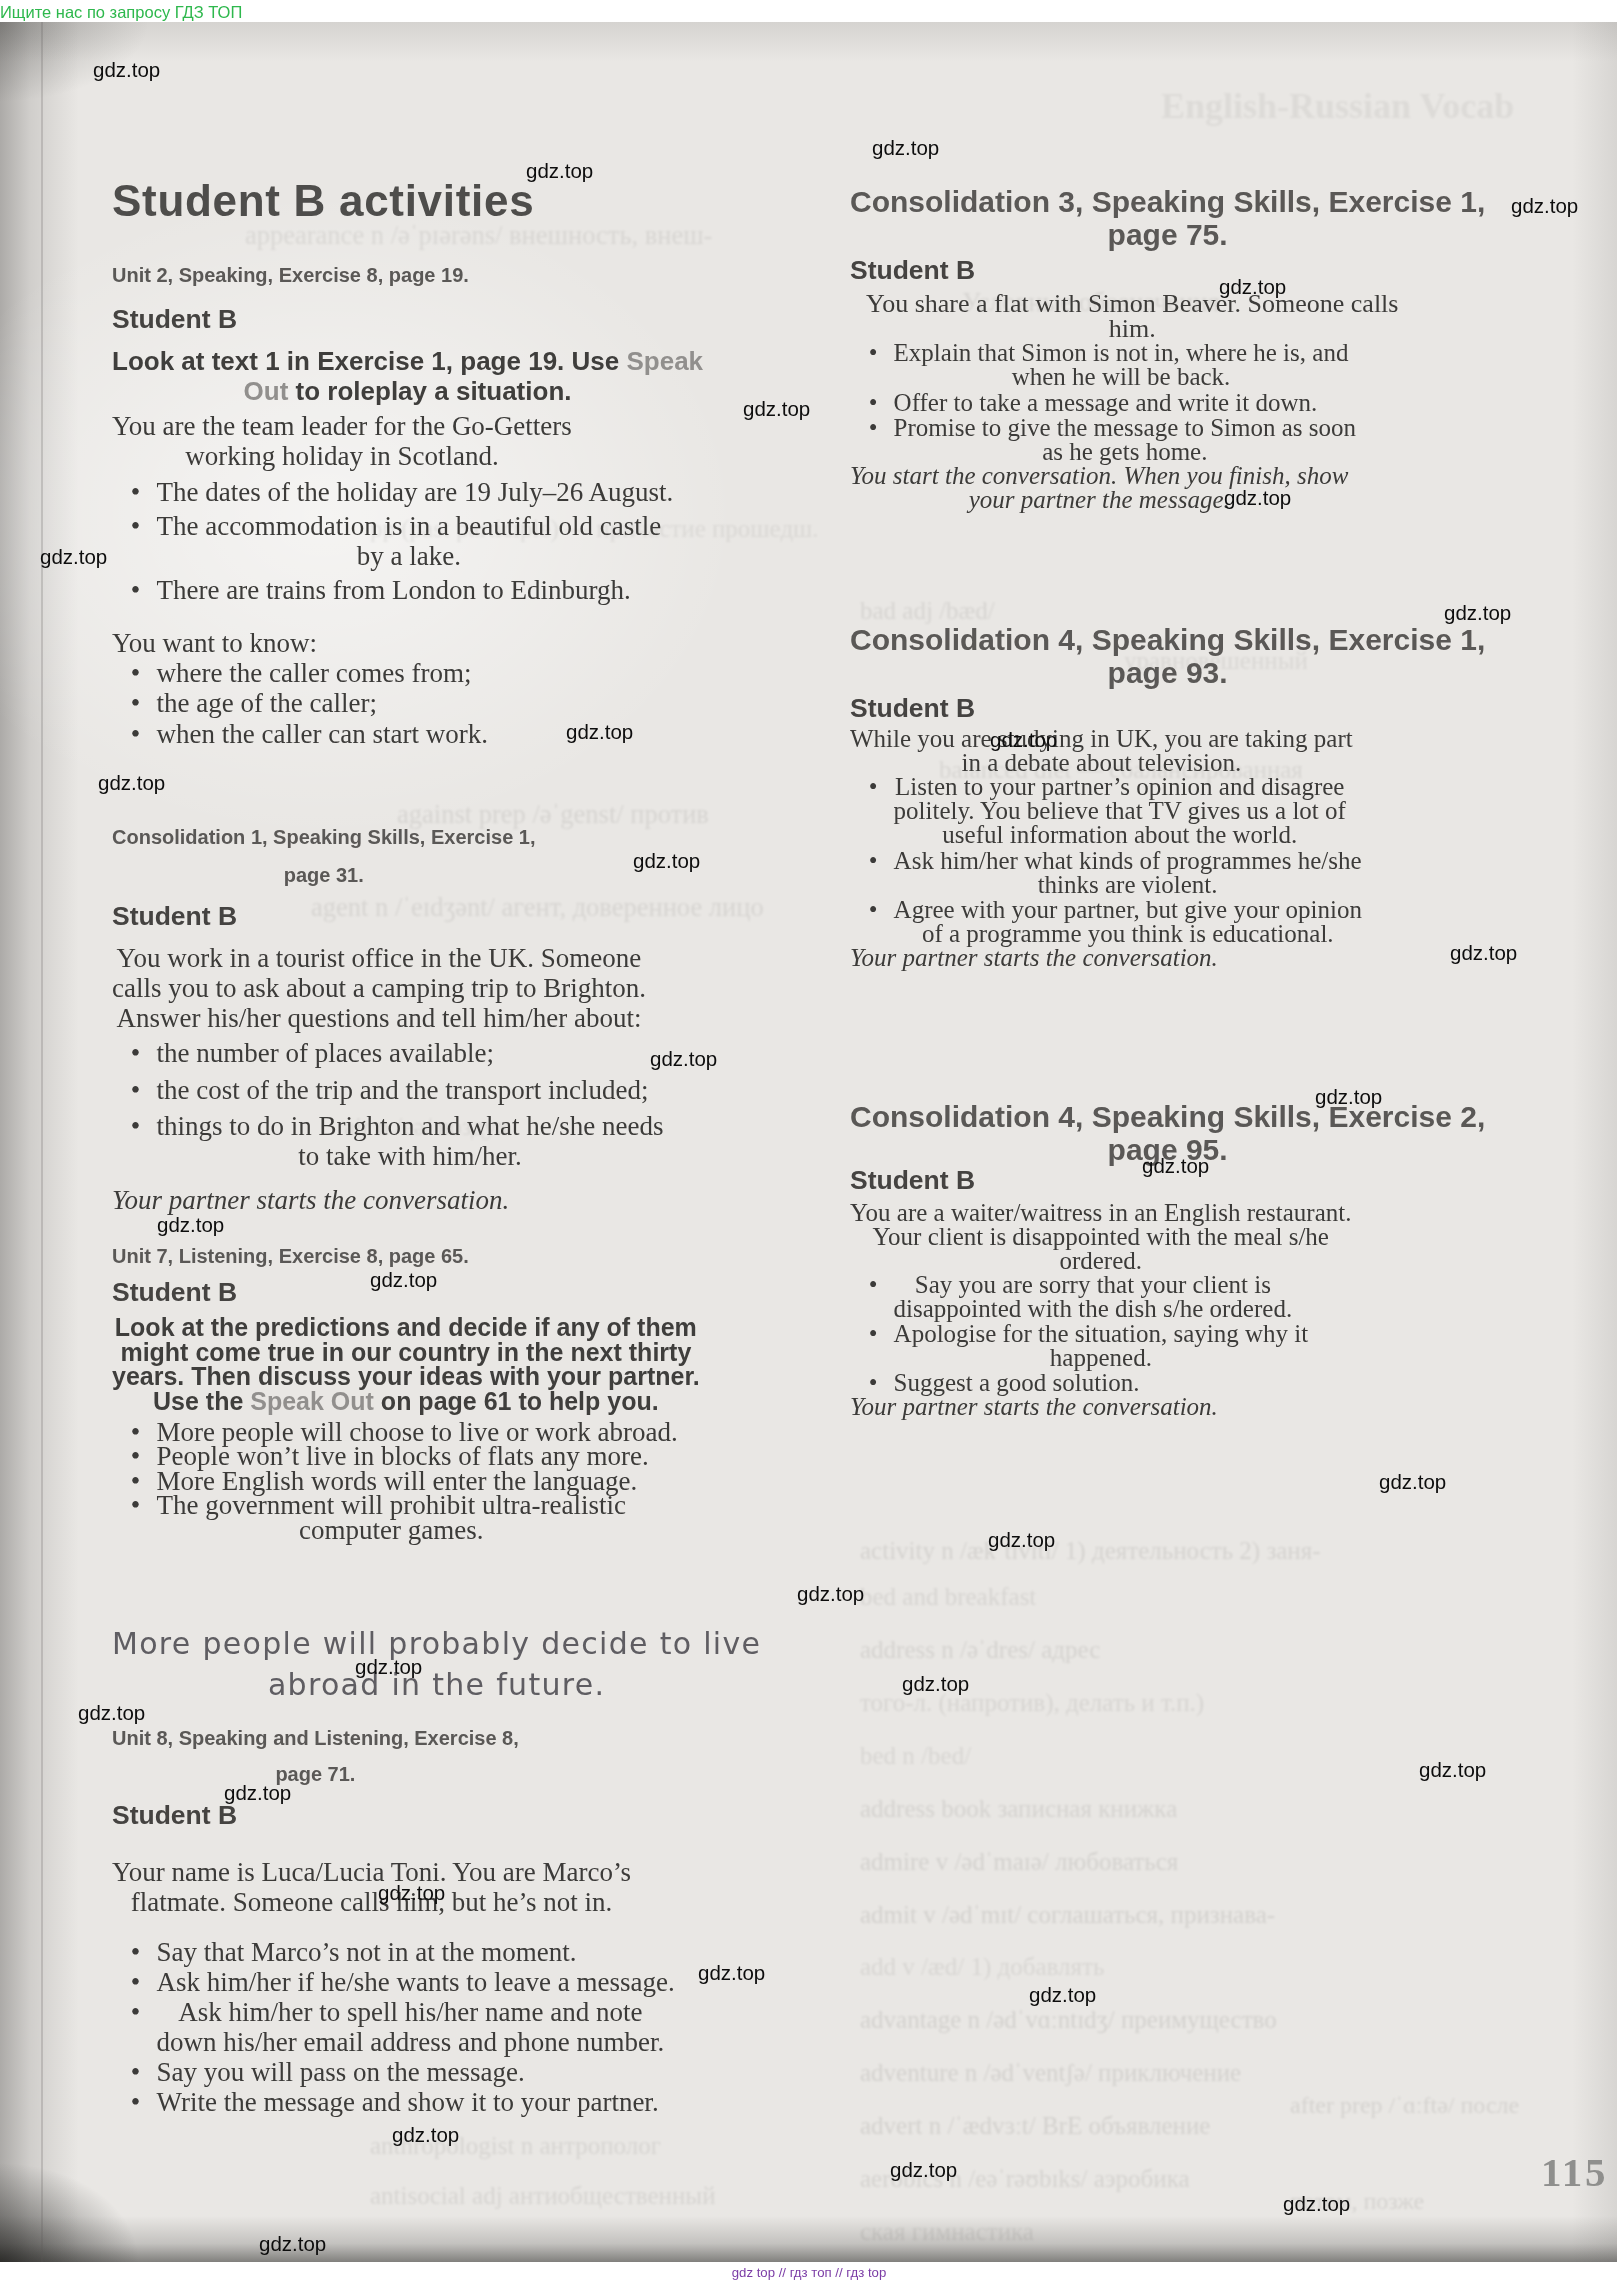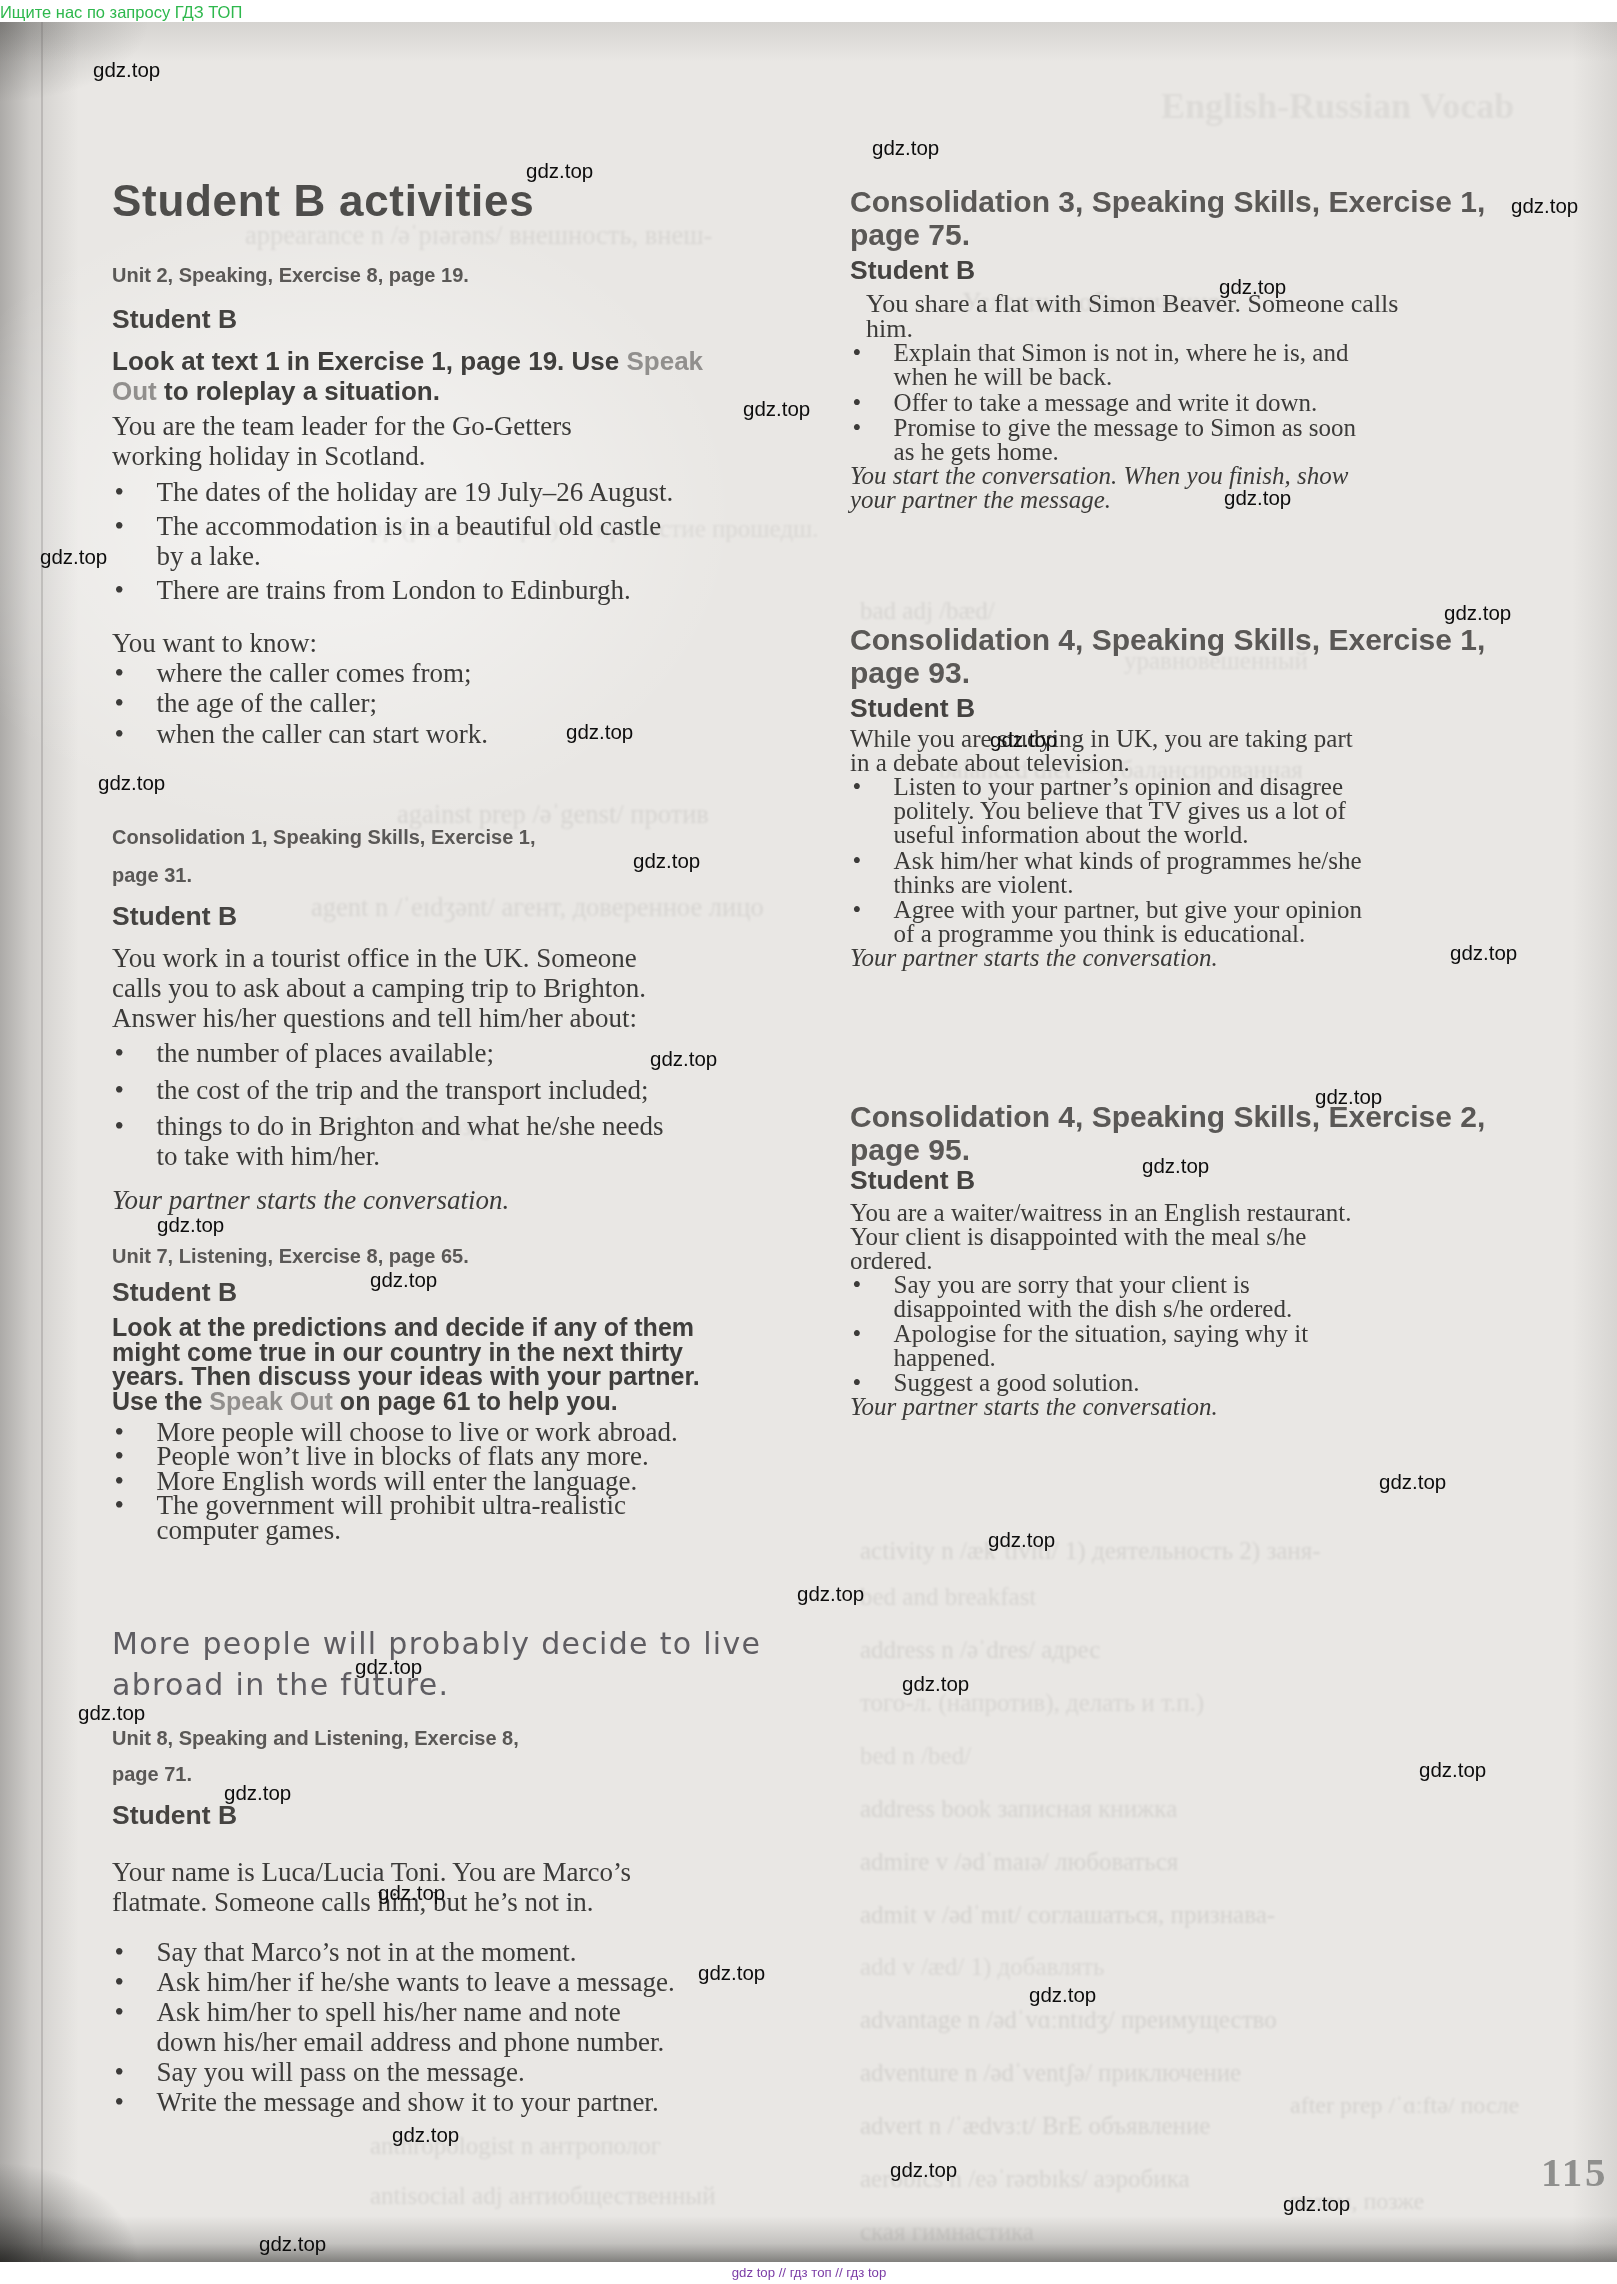--- a/index.html
+++ b/index.html
@@ -28,21 +28,21 @@
         background:rgba(90,88,86,.22);filter:blur(0.7px);}
   
   .ghost-layer{position:absolute;inset:0;z-index:1;}
   .ghost{position:absolute;font-family:"Liberation Serif",serif;color:#413f3b;
         filter:blur(1.3px);white-space:nowrap;}
   
   .wm-layer{position:absolute;inset:0;z-index:30;}
   .wm{position:absolute;font-family:"Liberation Sans",sans-serif;font-size:20.5px;line-height:1;
         color:#0d0d0d;white-space:nowrap;}
   
-  .col{position:absolute;display:flex;flex-direction:column;align-items:flex-start;z-index:10;}
+  .col{position:absolute;display:flex;flex-direction:column;align-items:flex-start;z-index:10;text-align:center;}
   .col.left{left:112px;top:147px;width:665px;}
   .col.right{left:850px;top:163px;width:696px;}
   .ml{display:block;white-space:pre-line;}
   .t-title{font-family:"Liberation Sans",sans-serif;font-weight:bold;font-size:44px;line-height:48px;
         letter-spacing:0.7px;color:#4e4d4b;margin:8px 0 33px 0;}
   .h2{font-family:"Liberation Sans",sans-serif;font-weight:bold;font-size:20px;line-height:34px;
         color:#5a5856;}
   .h2.two{line-height:38px;}
   .h2r{font-family:"Liberation Sans",sans-serif;font-weight:bold;font-size:30px;line-height:33px;
         color:#5a5856;}

